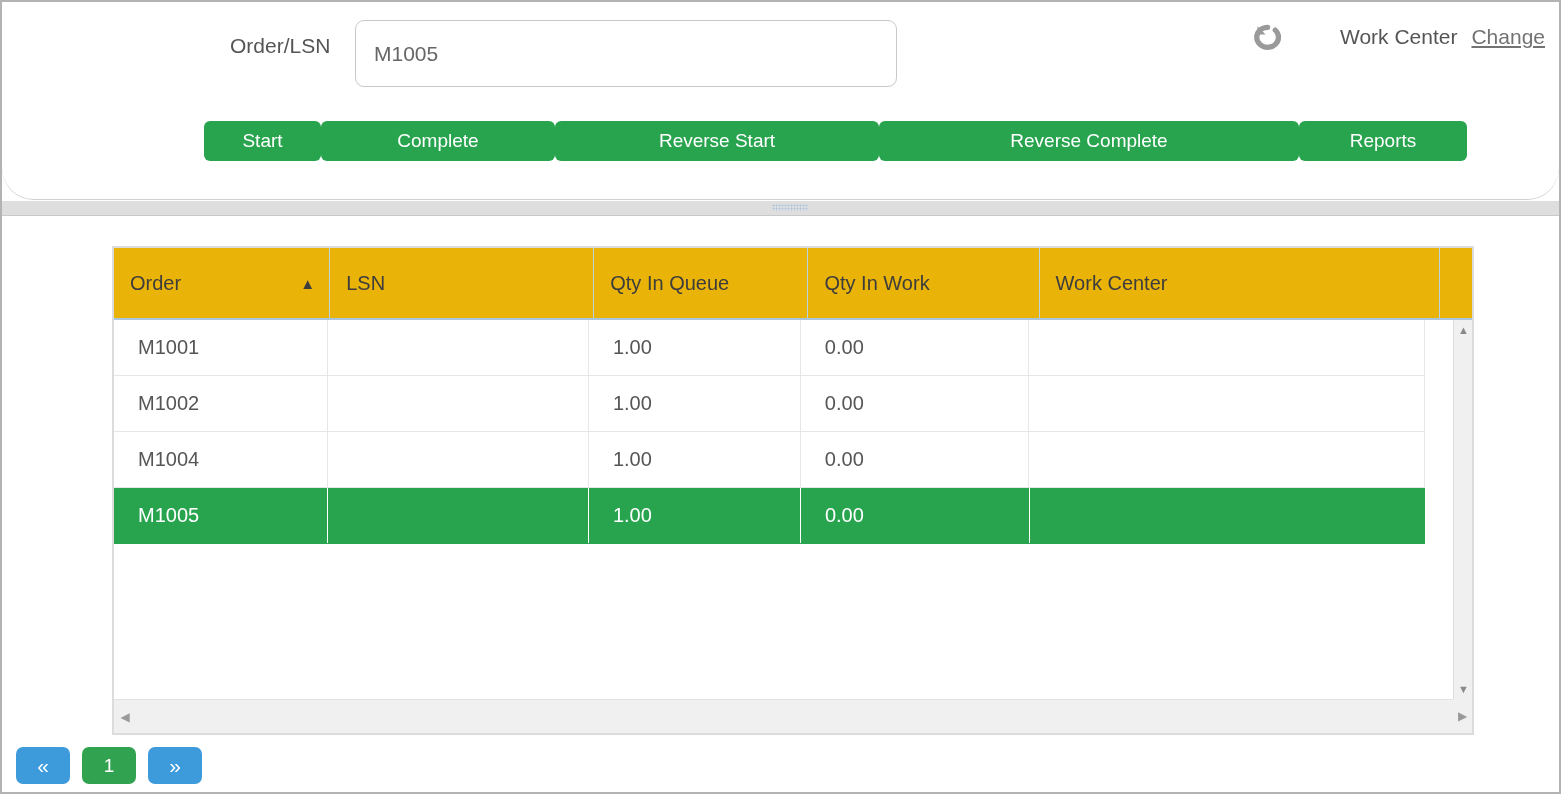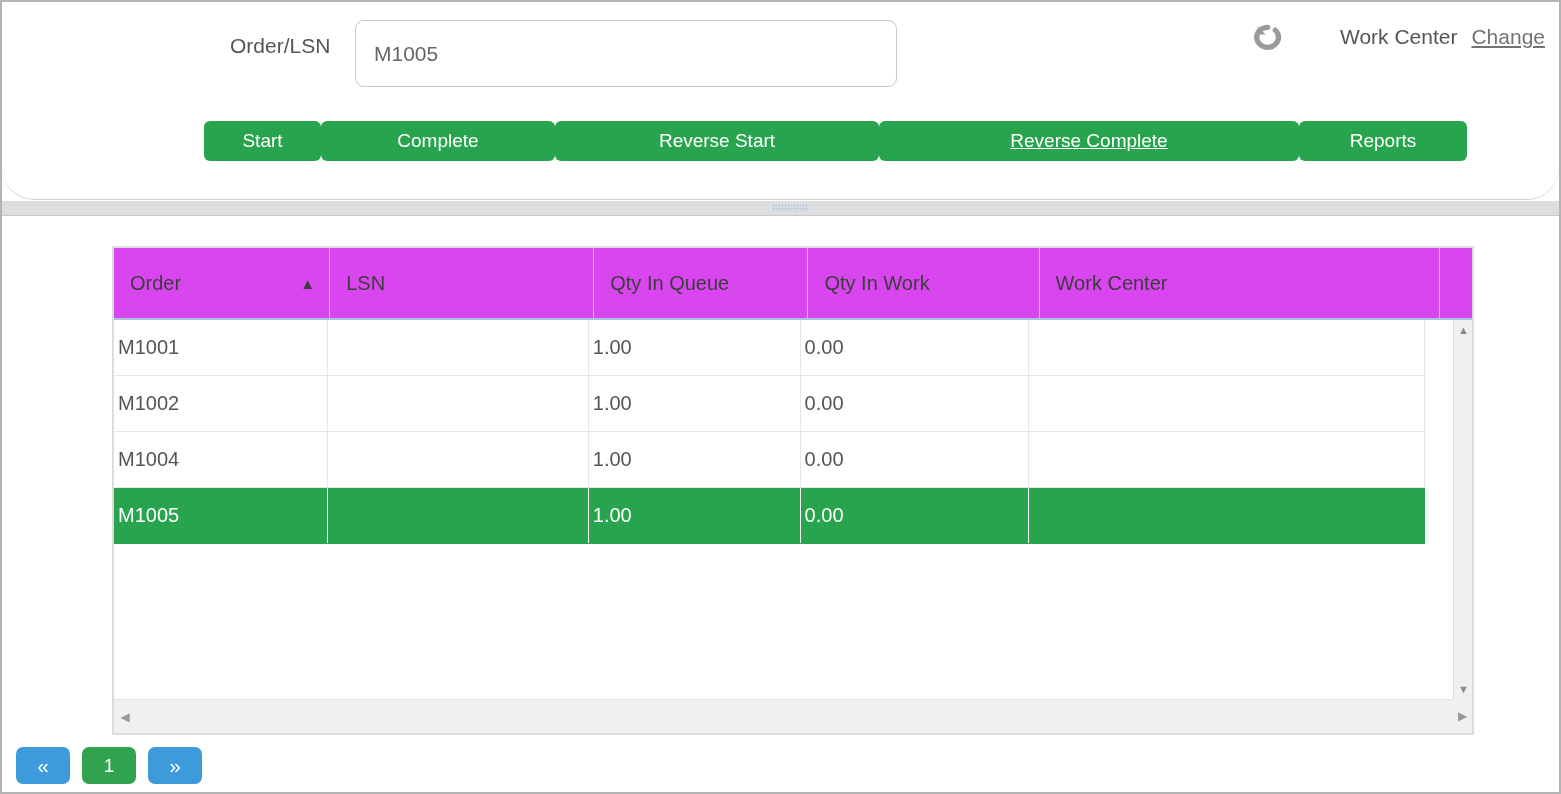--- a/index.html
+++ b/index.html
@@ -110,21 +110,21 @@
     border-radius: 6px;
     font-family: "Liberation Sans", sans-serif;
     font-size: 19px;
     cursor: pointer;
     padding: 0 14px;
     white-space: nowrap;
   }
   .action-btn.w-start    { width: 117px; }
   .action-btn.w-complete { width: 234px; }
   .action-btn.w-revstart { width: 324px; }
-  .action-btn.w-revcomp  { width: 420px; text-decoration: underline; }
+  .action-btn.w-revcomp  { width: 420px; }
   .action-btn.w-reports  { width: 168px; }
 
   
   #splitter {
     position: absolute;
     left: 0; top: 199px;
     width: 1557px;
     height: 14px;
     background: #dededf;
     border-bottom: 1px solid #c9c9c9;
@@ -151,21 +151,21 @@
     background: #ffffff;
   }
 
   
   #grid-header {
     position: absolute;
     left: 0; top: 0;
     width: 1358px;
     height: 72px;
     display: flex;
-    background: #d946ef;
+    background: #eab308;
     border-bottom: 2px solid #a9c6dd;
     box-sizing: border-box;
   }
   .hcell {
     box-sizing: border-box;
     border-right: 1px solid #b9d1e4;
     display: flex;
     align-items: center;
     padding: 0 16px;
     font-size: 20px;
@@ -205,21 +205,21 @@
   }
   .grow.selected {
     background: #28a44f;
     border-bottom: 1px solid #28a44f;
   }
   .gcell {
     box-sizing: border-box;
     border-right: 1px solid #e6e6e6;
     display: flex;
     align-items: center;
-    padding: 0 4px;
+    padding: 0 24px;
     font-size: 20px;
     color: #555555;
     white-space: nowrap;
   }
   .grow.selected .gcell {
     color: #ffffff;
     border-right: 1px solid #ffffff;
   }
   .grow.selected .gcell:last-child { border-right: none; }
 

